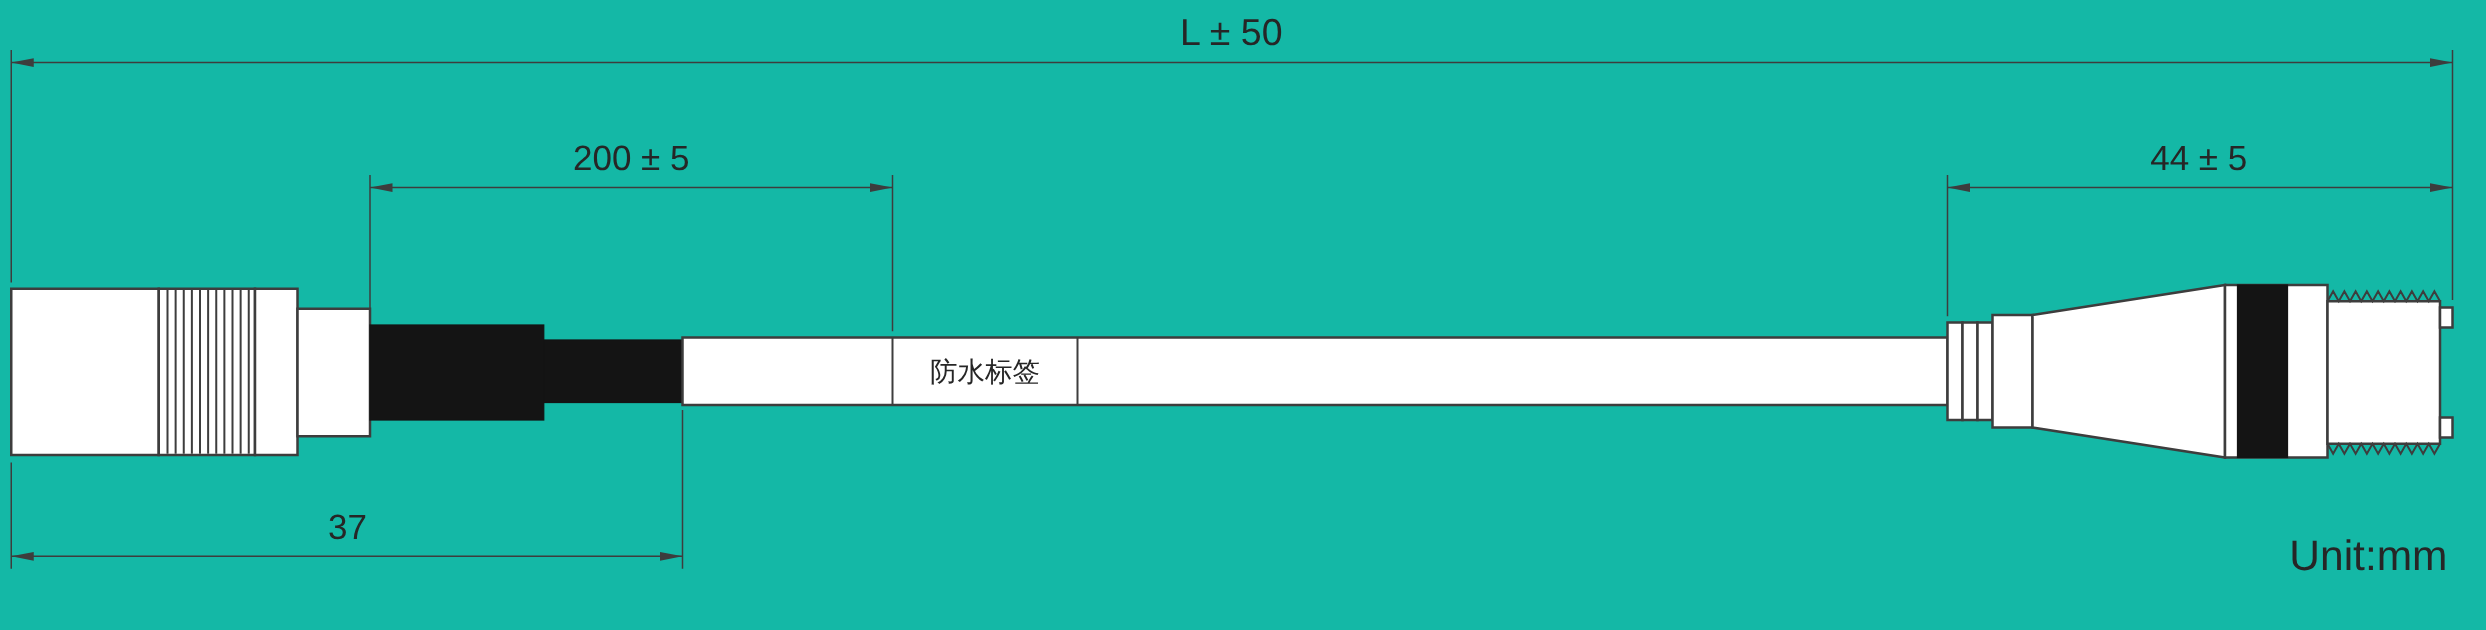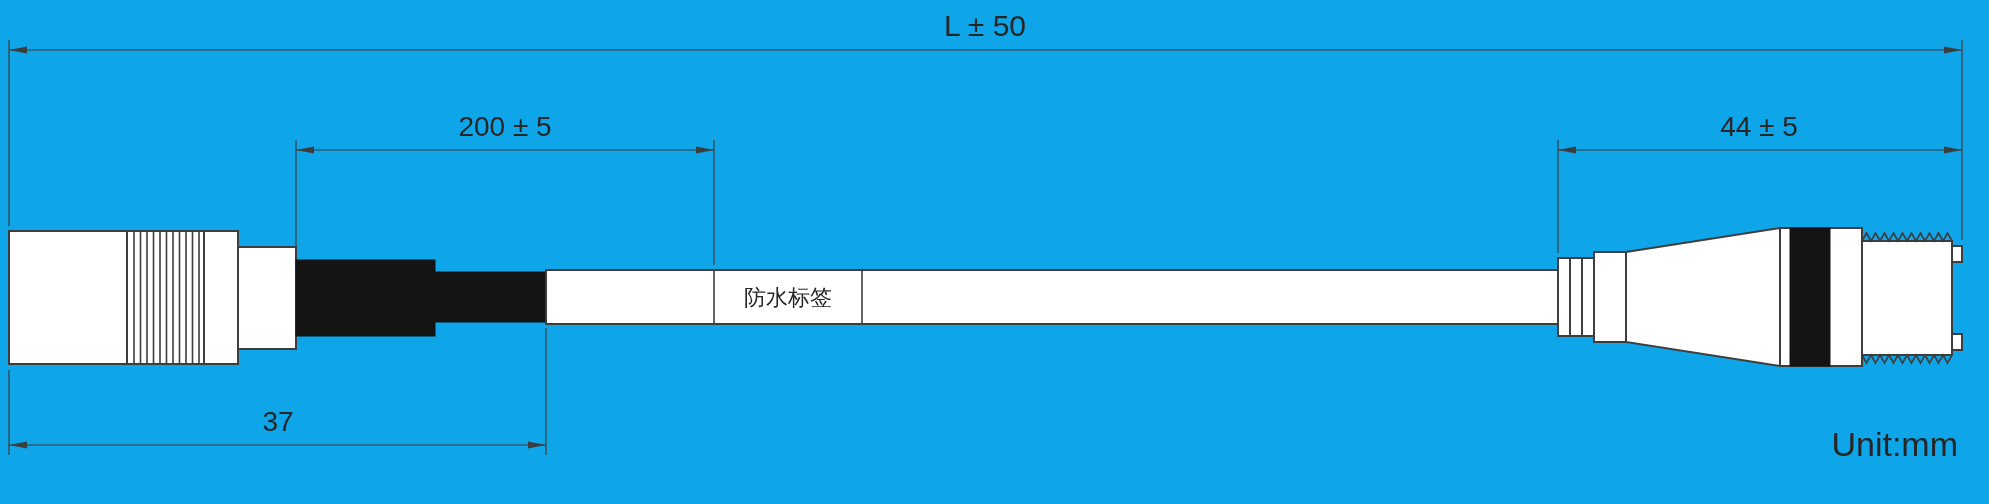--- a/index.html
+++ b/index.html
@@ -5,21 +5,21 @@
   html, body {
     margin: 0;
     padding: 0;
     background: #ffffff;
     font-family: "Liberation Sans", sans-serif;
   }
   .stage {
     position: relative;
     width: 1989px;
     height: 504px;
-    background: #0ea5e9;
+    background: #14b8a6;
     overflow: hidden;
   }
   svg { display: block; }
 
   
   .part      { fill: #ffffff; stroke: #3d3d3d; stroke-width: 2; }
   .partline  { stroke: #3d3d3d; stroke-width: 1.6; fill: none; }
   .blackfill { fill: #141414; stroke: #141414; stroke-width: 1; }
 
   

